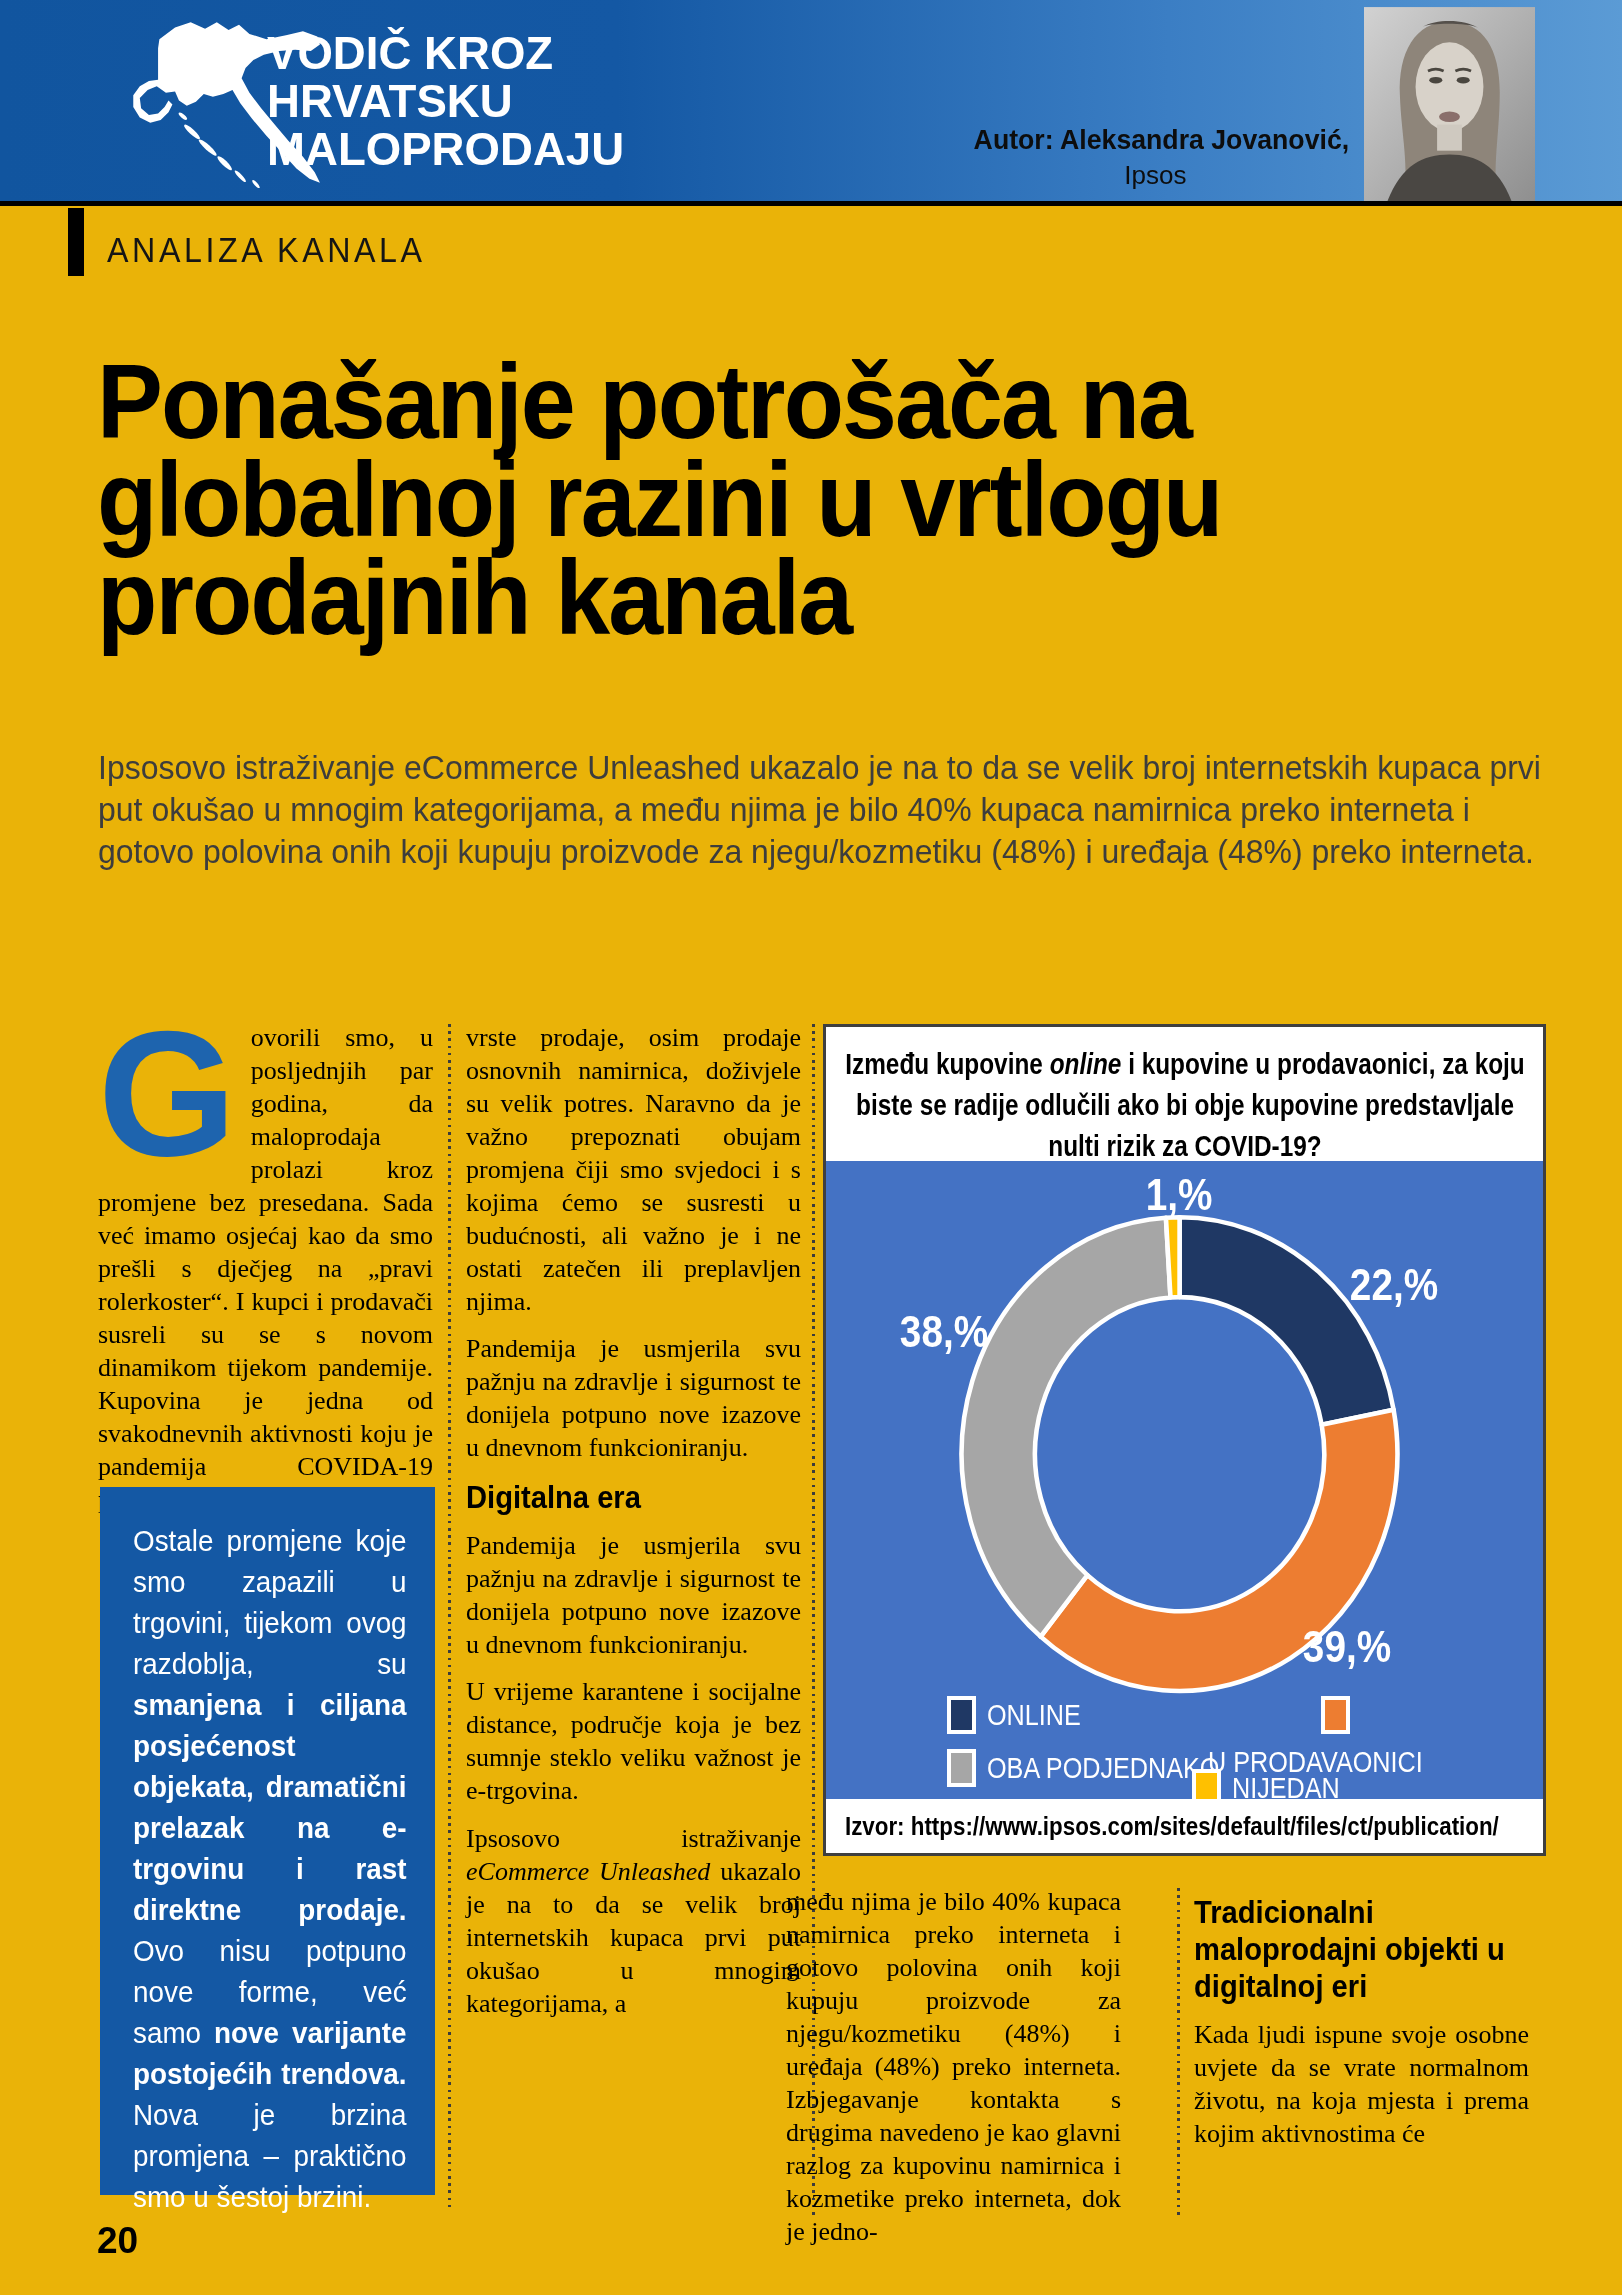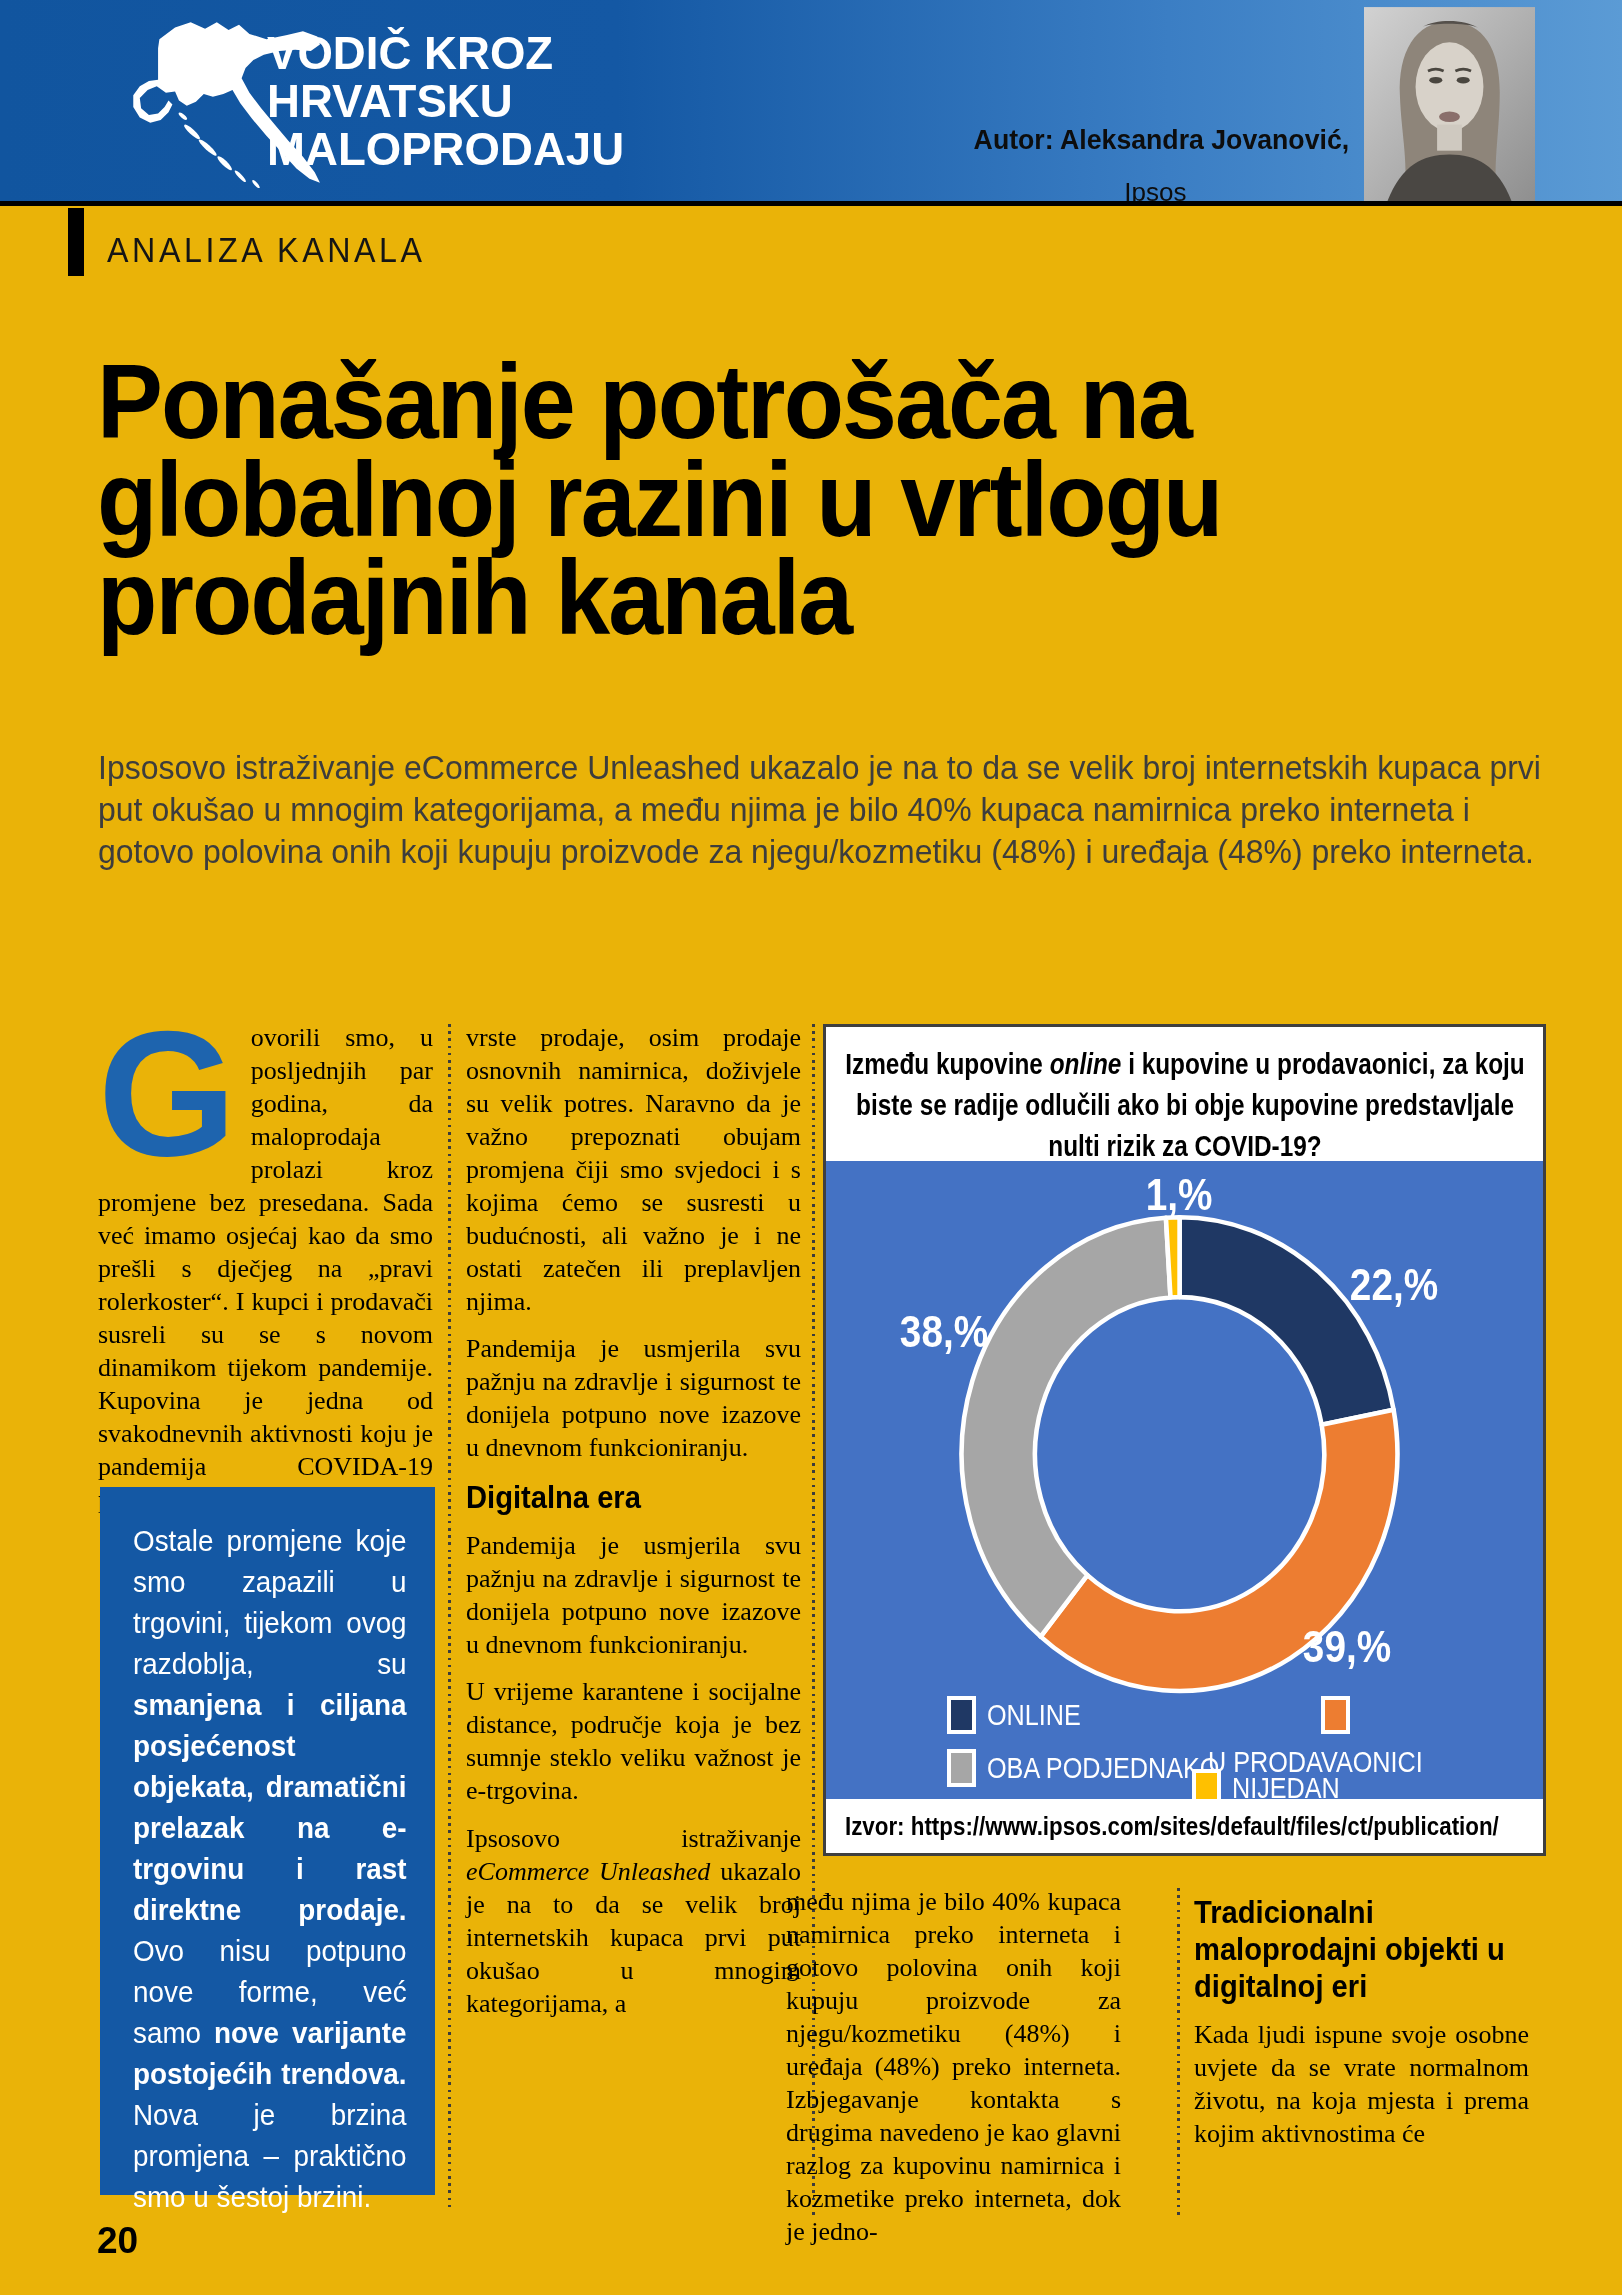--- a/index.html
+++ b/index.html
@@ -9,21 +9,21 @@
   
   .header-band{position:absolute;left:0;top:0;width:1623px;height:201px;
     background:linear-gradient(90deg,#11559f 0%,#1458a4 38%,#3b7ec4 72%,#5b9bd5 100%);}
   .croatia-map{position:absolute;left:95px;top:17px;width:226px;height:171px;}
   .logo-text{position:absolute;left:267px;top:29px;color:#ffffff;
     font-family:"Liberation Sans",sans-serif;font-weight:bold;font-size:47px;line-height:48px;
     letter-spacing:0px;transform:scaleX(.97);transform-origin:left top;white-space:pre;}
   .author-block{position:absolute;right:274px;top:123px;text-align:center;
     font-family:"Liberation Sans",sans-serif;color:#0d0d0d;}
   .author-name{font-weight:bold;font-size:27.5px;line-height:33px;transform:scaleX(.97);transform-origin:right top;}
-  .author-org{font-size:26px;line-height:31px;margin-top:21px;}
+  .author-org{font-size:26px;line-height:31px;margin-top:4px;}
   .author-photo{position:absolute;left:1364px;top:6.5px;width:171px;height:194px;}
   .header-rule{position:absolute;left:0;top:201px;width:1623px;height:4.6px;background:#000;}
 
   
   .kicker-bar{position:absolute;left:68px;top:208px;width:16.4px;height:68px;background:#000;}
   .kicker{position:absolute;left:107px;top:230px;font-family:"Liberation Sans",sans-serif;
     font-size:35px;letter-spacing:3.9px;color:#151515;transform:scaleX(.92);transform-origin:left top;}
 
   
   .article-title{position:absolute;left:97px;top:353px;font-family:"Liberation Sans",sans-serif;

